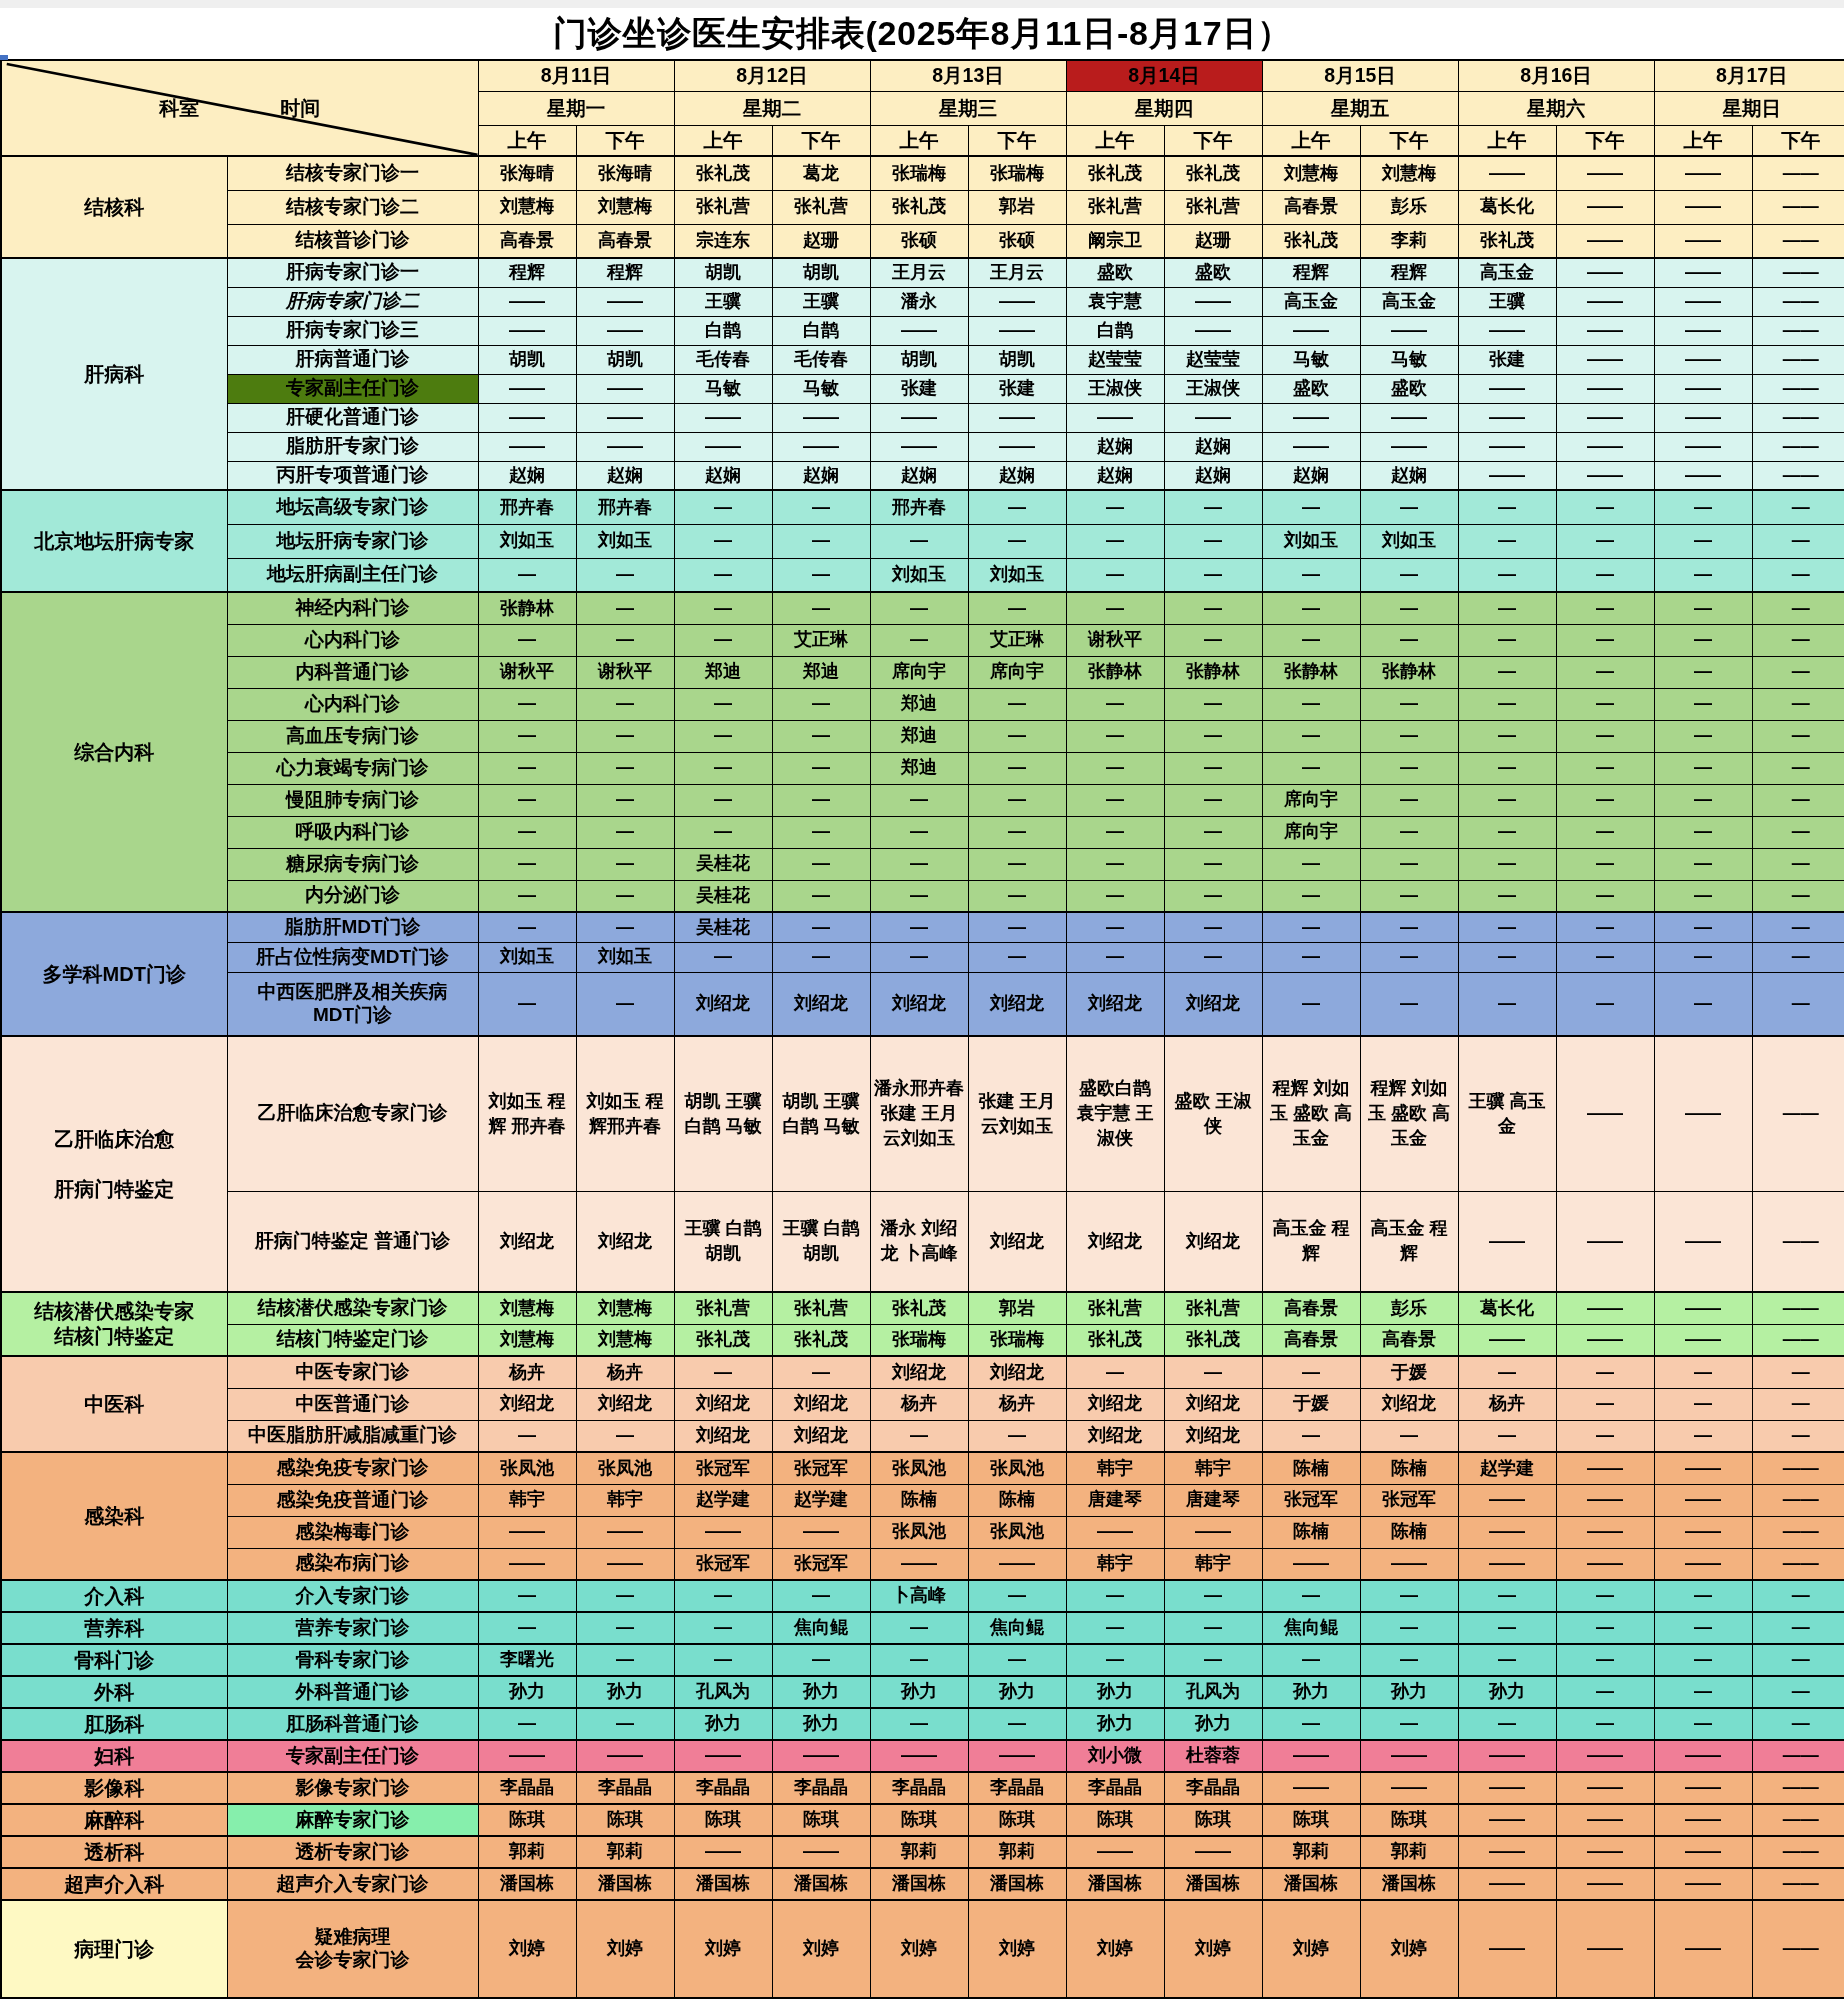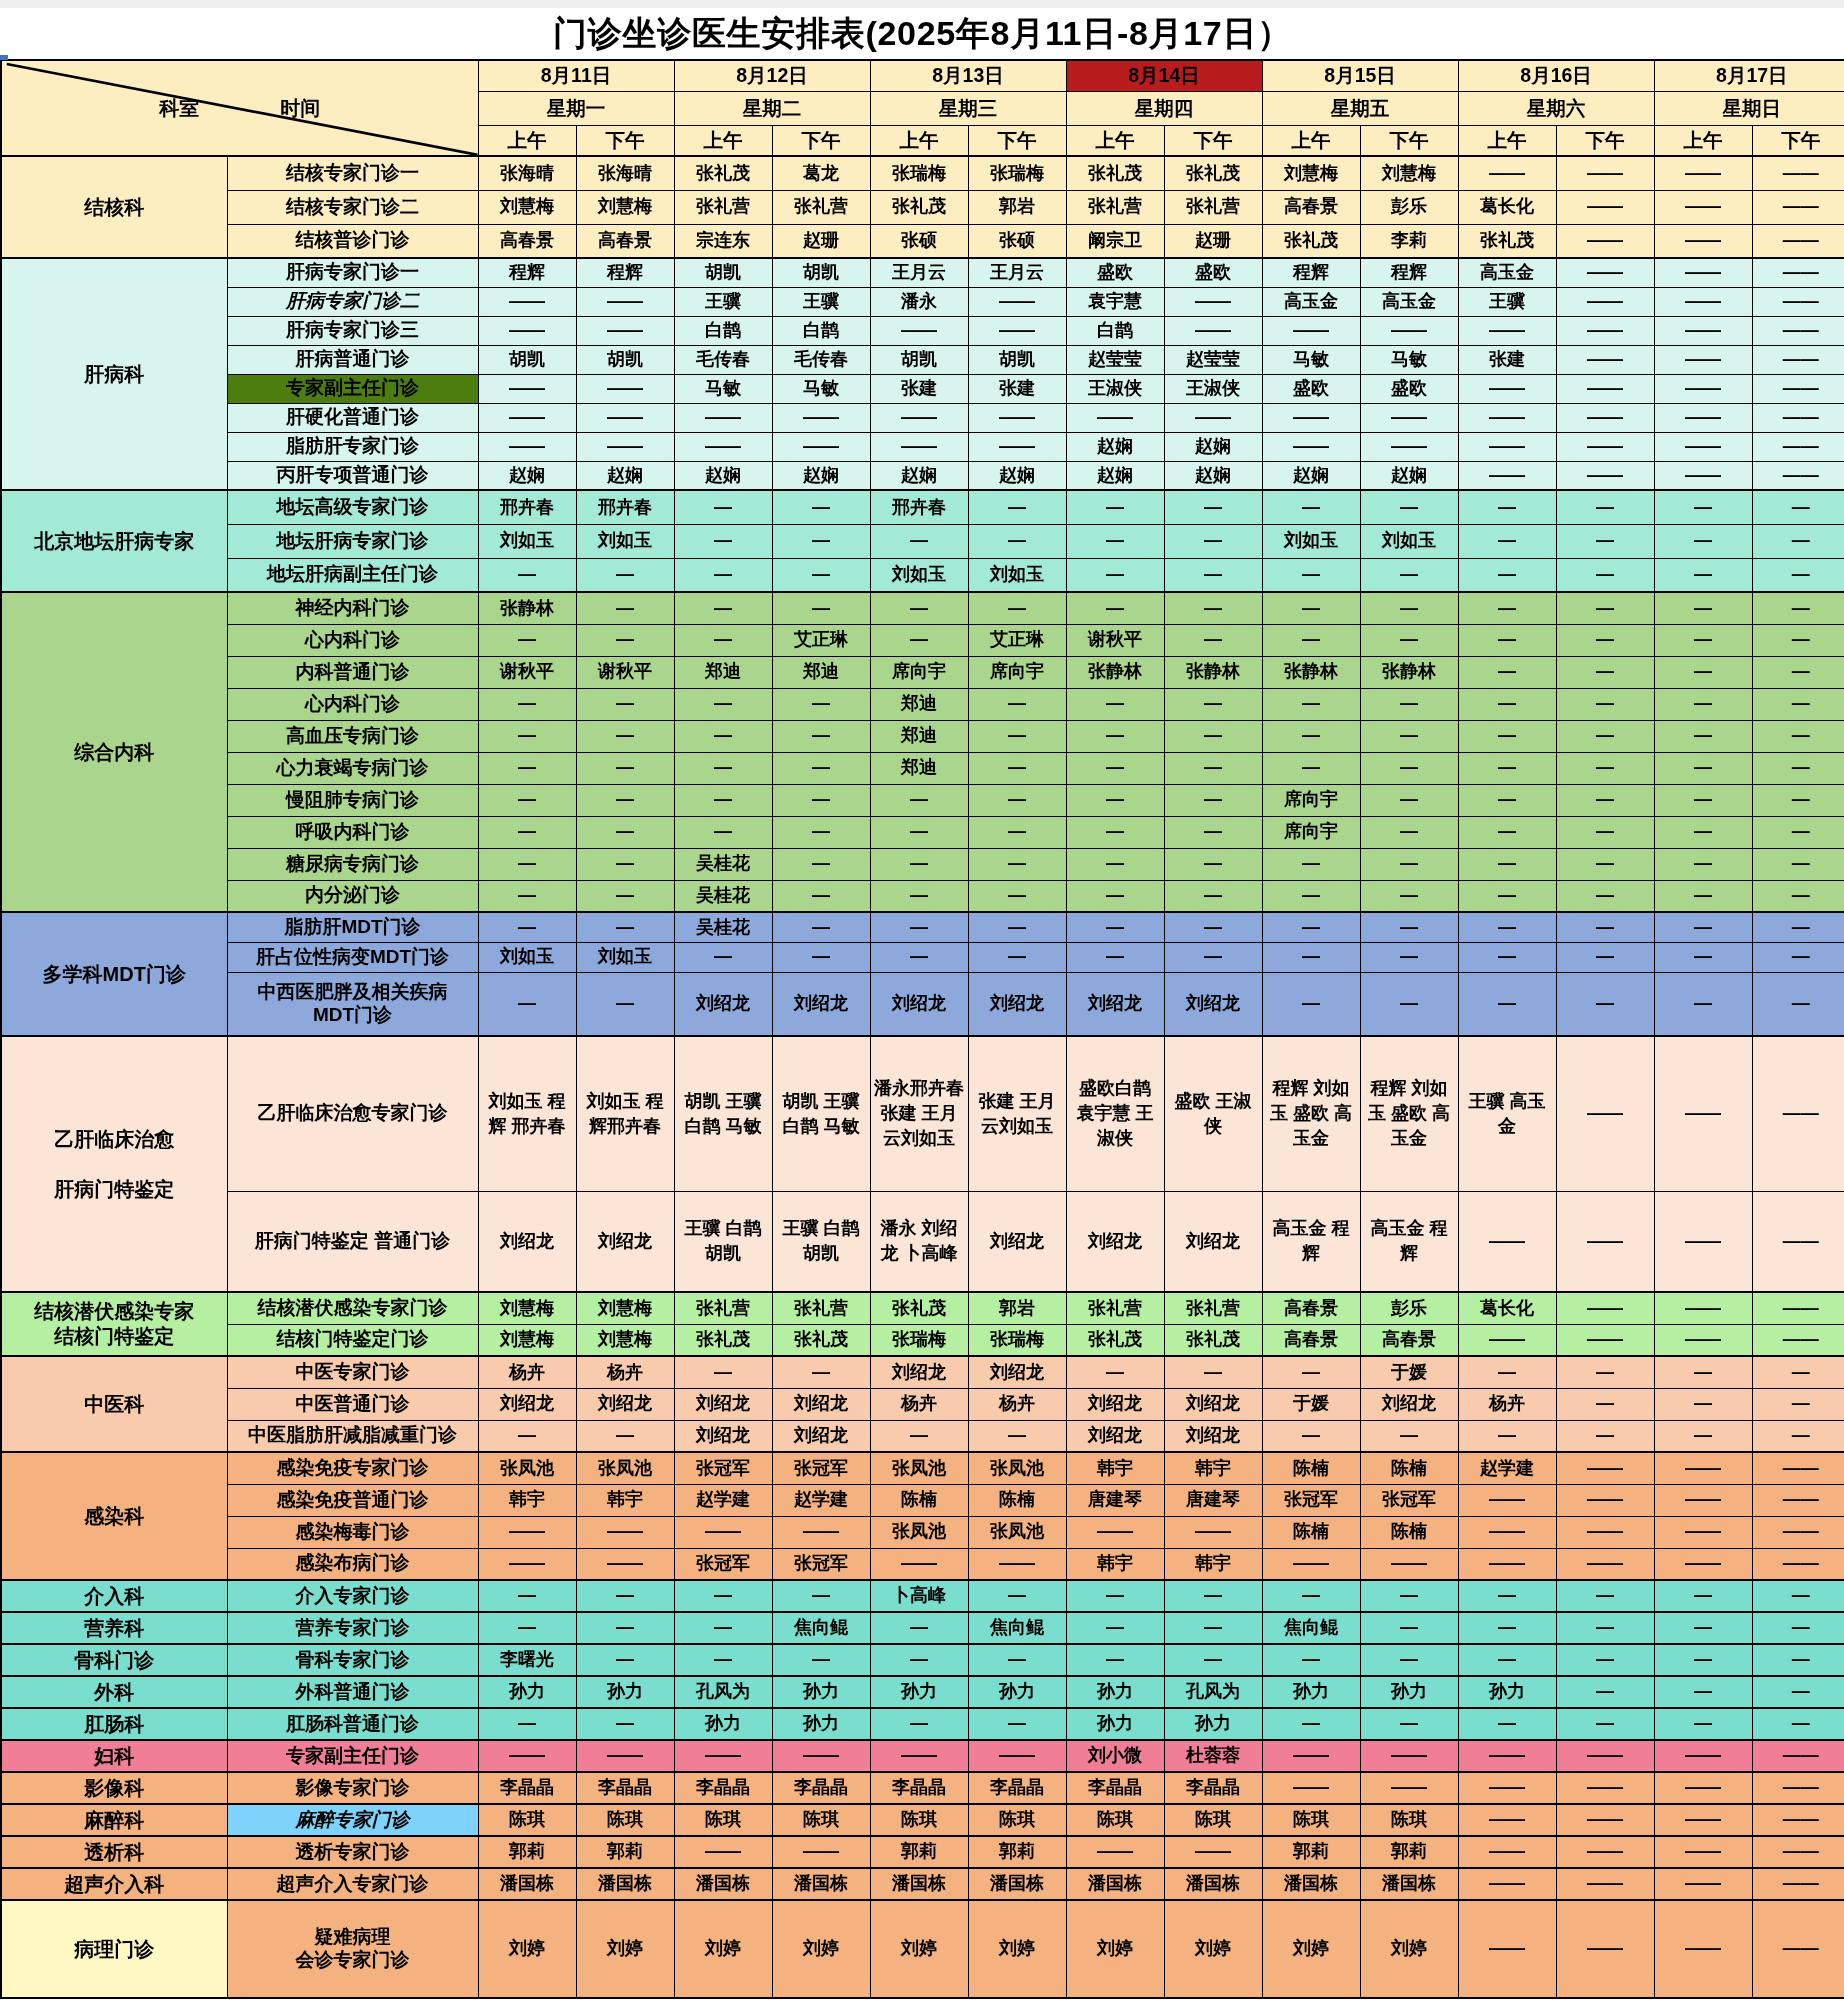--- a/index.html
+++ b/index.html
@@ -902,21 +902,21 @@
           <td class="cell" style="background: rgb(243, 178, 127);">——</td>
           <td class="cell" style="background: rgb(243, 178, 127);">——</td>
           <td class="cell" style="background: rgb(243, 178, 127);">——</td>
           <td class="cell" style="background: rgb(243, 178, 127);">——</td>
           <td class="cell" style="background: rgb(243, 178, 127);">——</td>
         </tr>
       </tbody>
       <tbody>
         <tr style="height: 32px;">
           <td class="dept" rowspan="1" style="background: rgb(243, 178, 127);">麻醉科</td>
-          <td class="clinic" style="background: #7dd3fc; font-style: italic;">麻醉专家门诊</td>
+          <td class="clinic" style="background: #86efac;">麻醉专家门诊</td>
           <td class="cell" style="background: rgb(243, 178, 127);">陈琪</td>
           <td class="cell" style="background: rgb(243, 178, 127);">陈琪</td>
           <td class="cell" style="background: rgb(243, 178, 127);">陈琪</td>
           <td class="cell" style="background: rgb(243, 178, 127);">陈琪</td>
           <td class="cell" style="background: rgb(243, 178, 127);">陈琪</td>
           <td class="cell" style="background: rgb(243, 178, 127);">陈琪</td>
           <td class="cell" style="background: rgb(243, 178, 127);">陈琪</td>
           <td class="cell" style="background: rgb(243, 178, 127);">陈琪</td>
           <td class="cell" style="background: rgb(243, 178, 127);">陈琪</td>
           <td class="cell" style="background: rgb(243, 178, 127);">陈琪</td>

